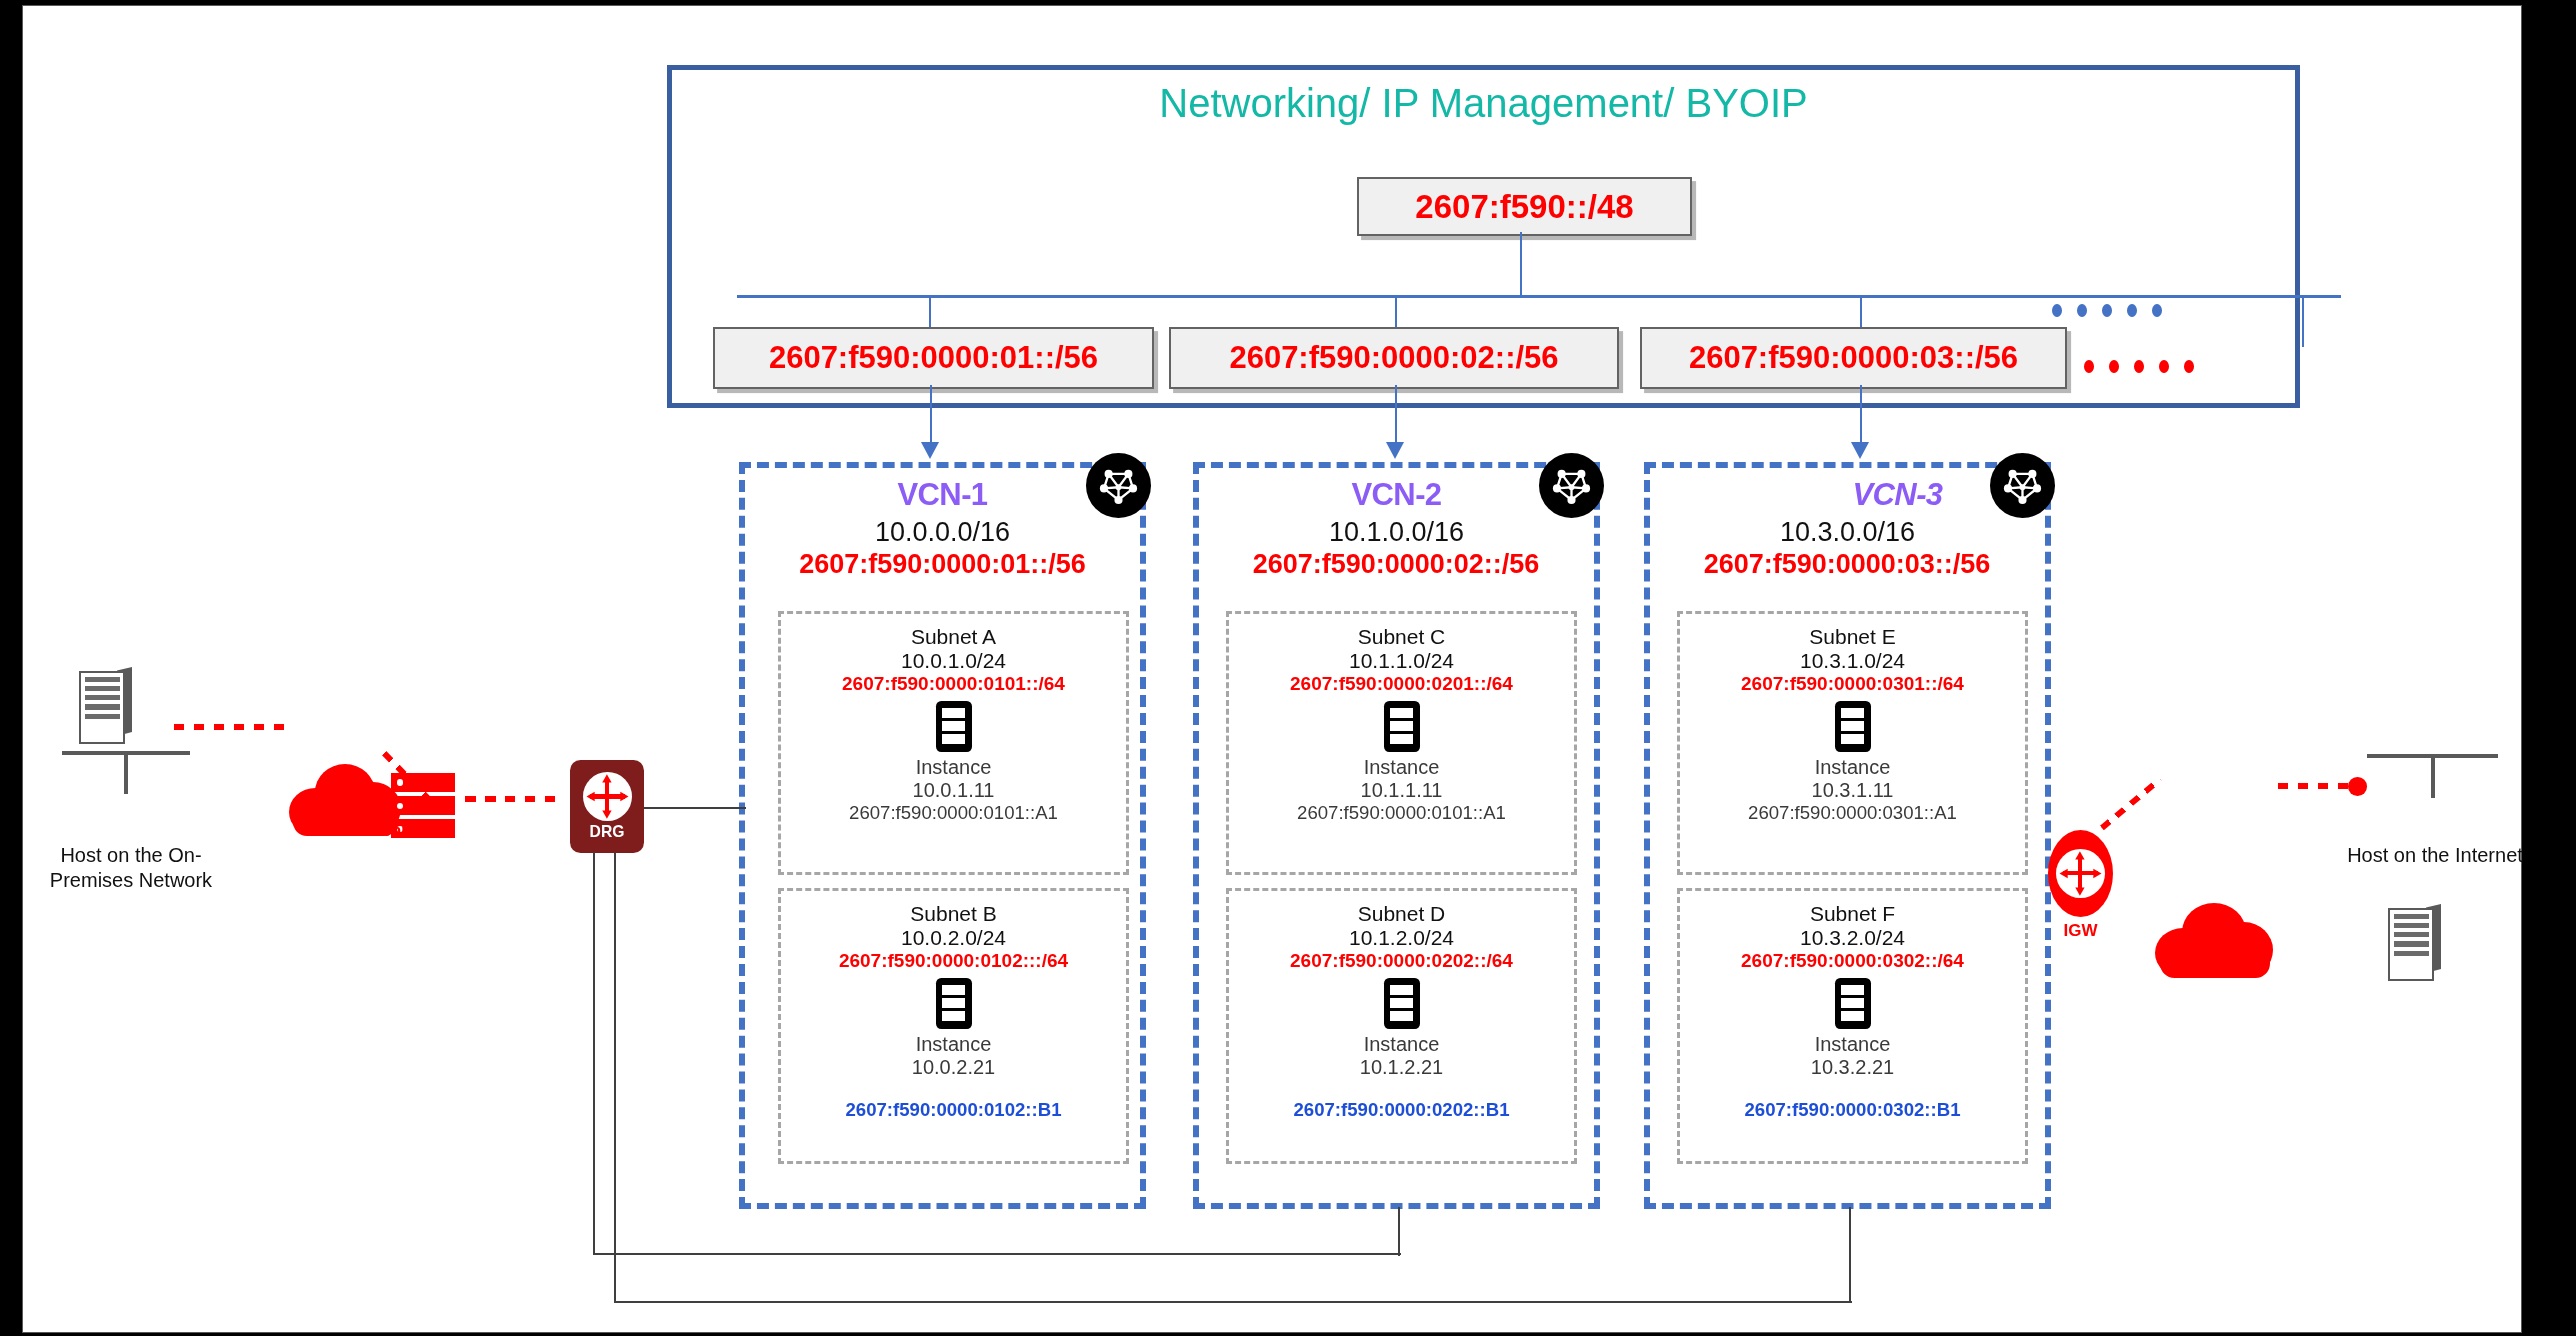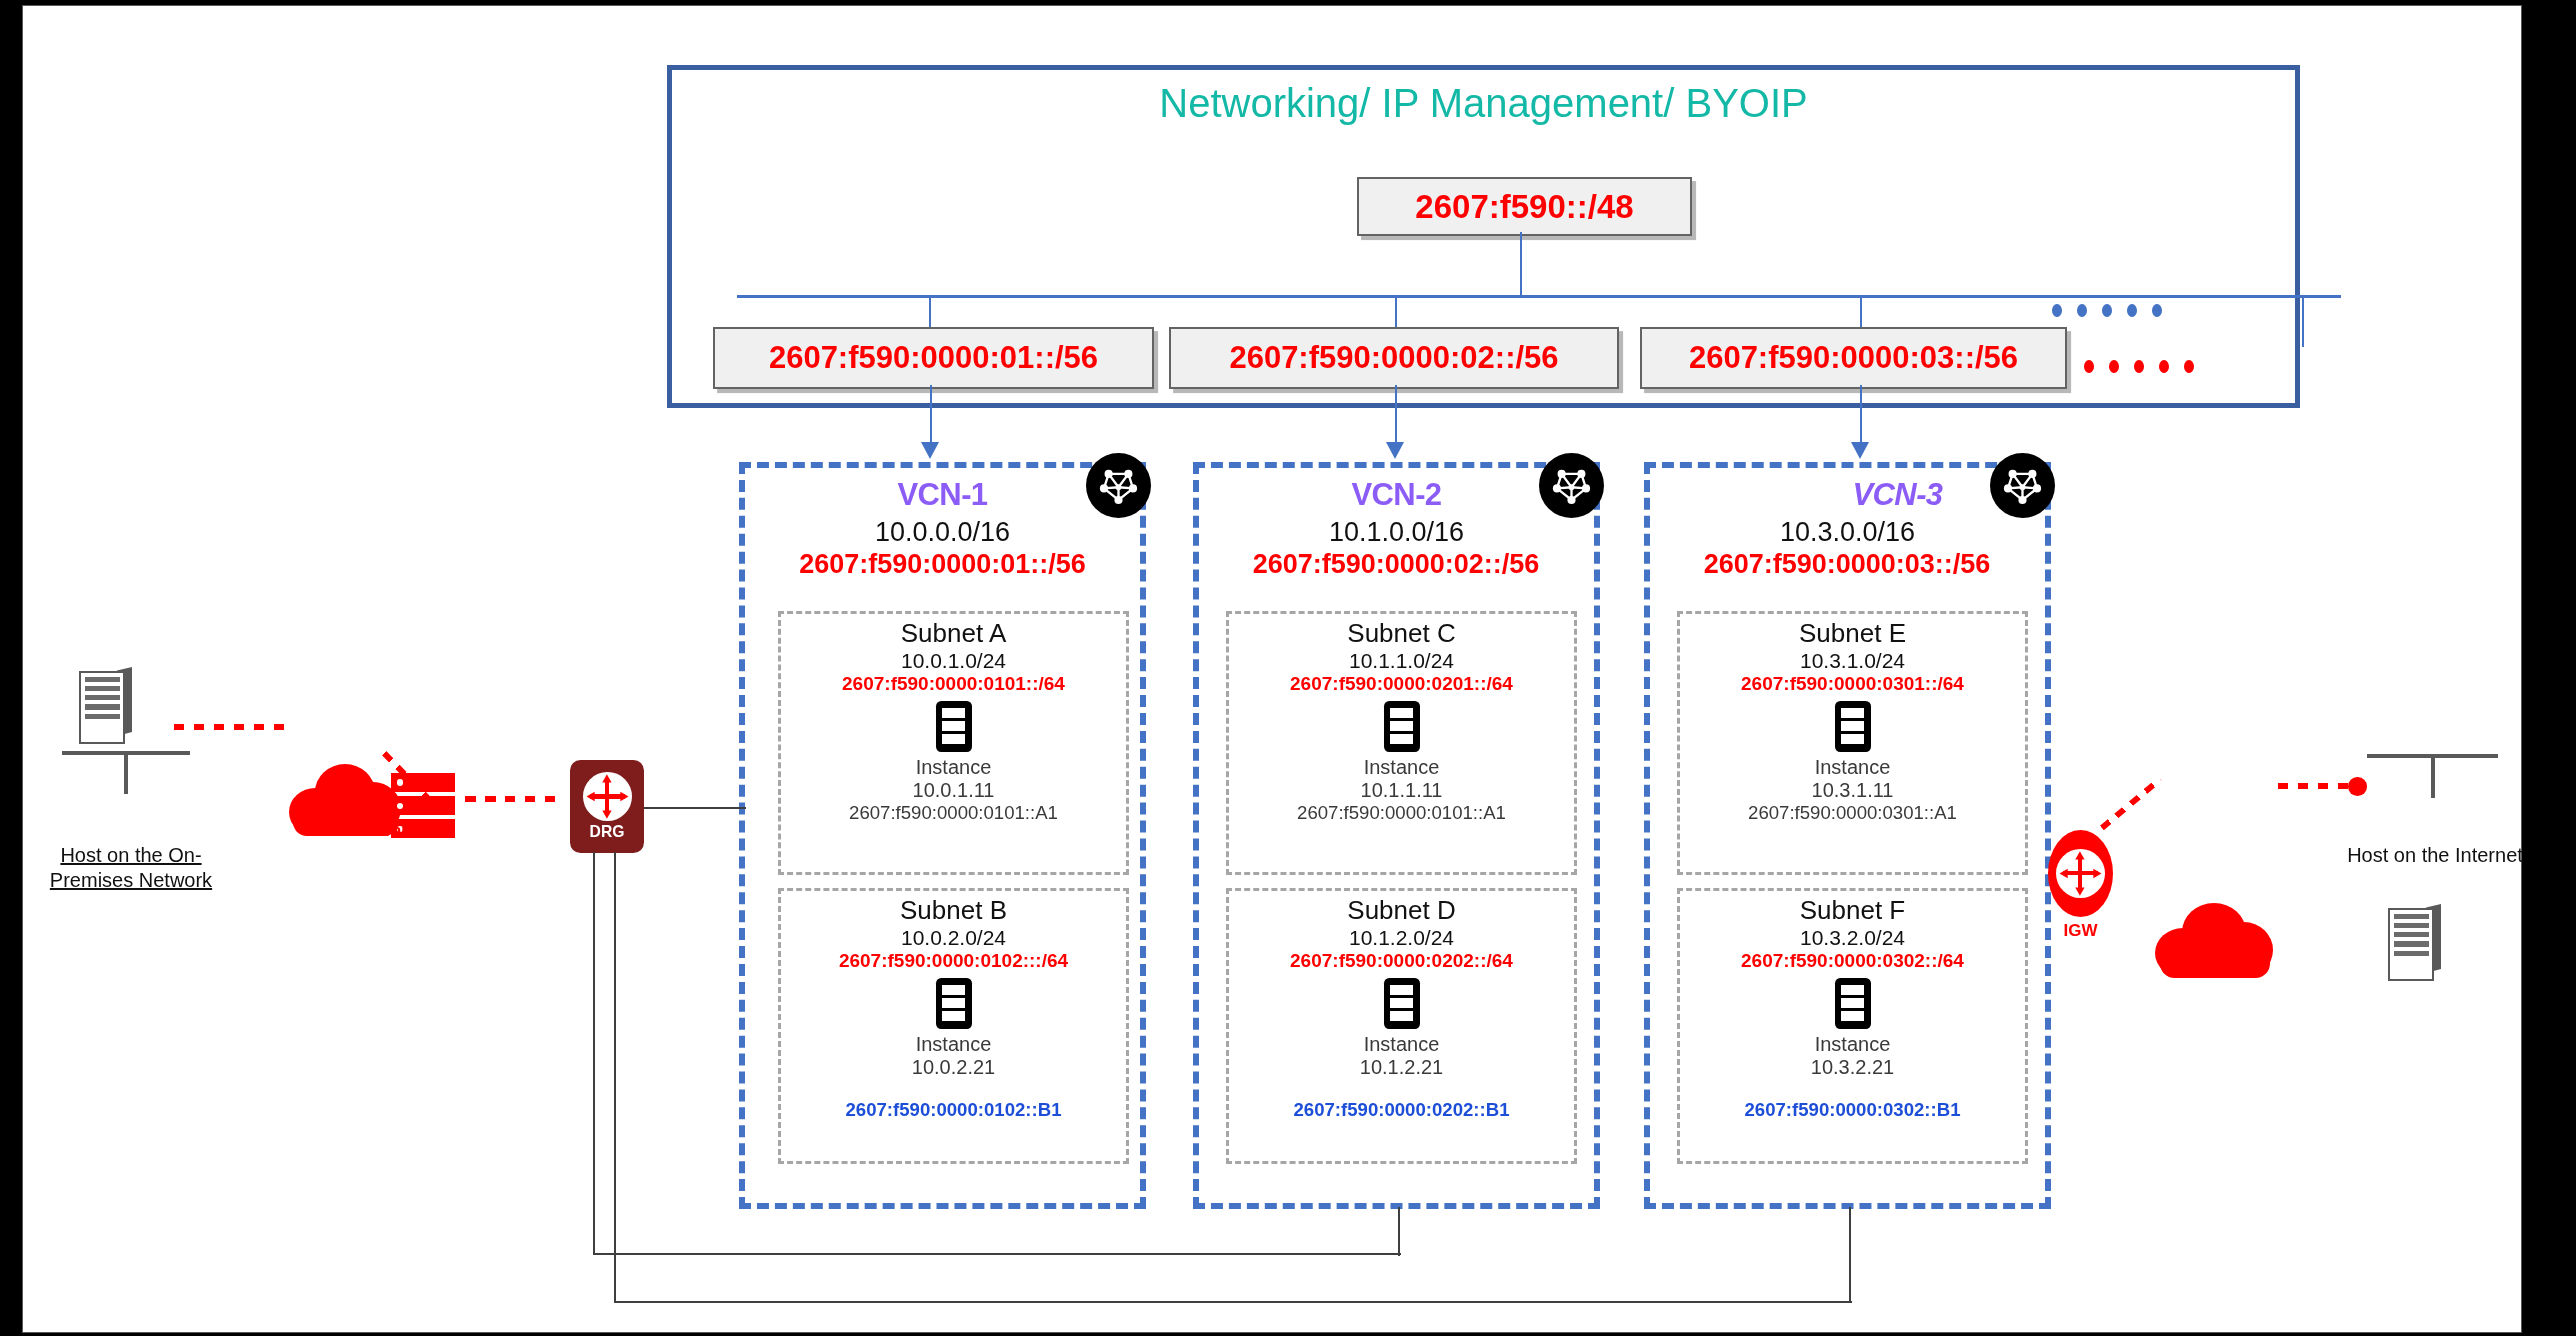--- a/index.html
+++ b/index.html
@@ -54,21 +54,21 @@
   .vcn-title{text-align:center;font-size:31px;font-weight:bold;color:#8b5cf6;letter-spacing:-0.6px;}
   .vcn-cidr{text-align:center;font-size:27px;color:#111;}
   .vcn-ip6{text-align:center;font-size:27px;color:#ff0000;font-weight:bold;white-space:nowrap;}
 
   .vcn-icon{width:65px;height:65px;border-radius:50%;background:#000;
             display:flex;align-items:center;justify-content:center;}
 
   
   .subnet{border:3.5px dashed #a6a6a6;box-sizing:border-box;background:#fff;
           display:flex;flex-direction:column;align-items:center;}
-  .sn-name{font-size:26px;color:#111;margin-top:4px;}
+  .sn-name{font-size:21px;color:#111;margin-top:11px;}
   .sn-cidr{font-size:21px;color:#111;}
   .sn-ip6{font-size:19px;color:#ff0000;font-weight:bold;white-space:nowrap;}
   .inst-label{font-size:20px;color:#3a3a3a;margin-top:2.3px;}
   .inst-ip{font-size:20px;color:#3a3a3a;}
   .inst-ip6{font-size:18.6px;color:#3a3a3a;white-space:nowrap;}
   .inst-ip6.red{color:#1d4ed8;font-weight:bold;margin-top:20px;}
 
   .srv-icon{width:36px;height:51px;background:#000;border-radius:5.2px;
             display:flex;flex-direction:column;justify-content:center;align-items:center;gap:2.9px;margin:5.8px 0 2.3px;}
   .srv-icon i{display:block;width:23px;height:10px;background:#fff;}
@@ -308,21 +308,21 @@
     <div class="body">
         <b></b>
         <b></b>
         <b></b>
         <b></b>
         <b></b>
       </div>
   </div>
   <div class="abs hbar" style="left:62px;top:751px;width:128px;"></div>
   <div class="abs vbar" style="left:124px;top:751px;height:43px;"></div>
-  <div class="abs host-label" style="left:35px;top:843px;width:192px;text-decoration:underline;">
+  <div class="abs host-label" style="left:35px;top:843px;width:192px;">
     <div>Host on the On-</div>
     <div>Premises Network</div>
   </div>
 
   <div class="abs dotline" style="left:174px;top:724px;width:116px;"></div>
 
   <div class="abs cloud" style="left:285px;top:686px;width:122px;height:76px;">
     <span style="left:3.5px;top:28px;width:53px;height:48px;"></span>
     <span style="left:30px;top:3.5px;width:60px;height:56px;"></span>
     <span style="left:60px;top:22px;width:56px;height:53px;"></span>

